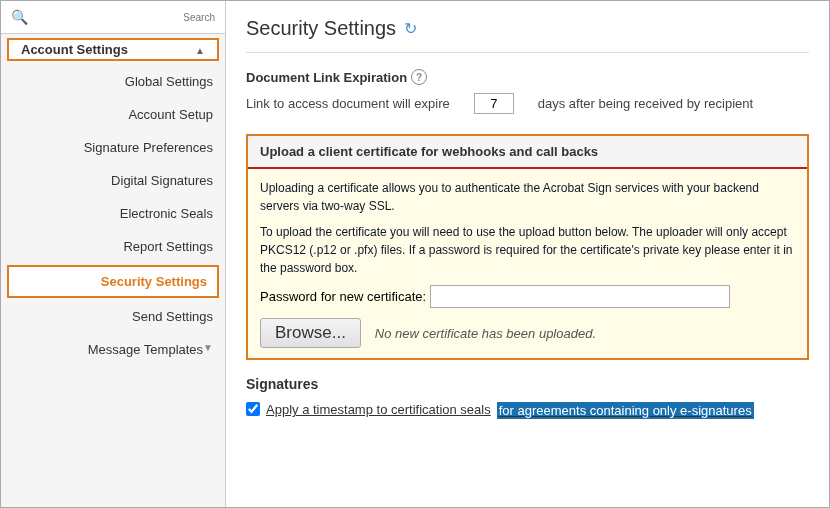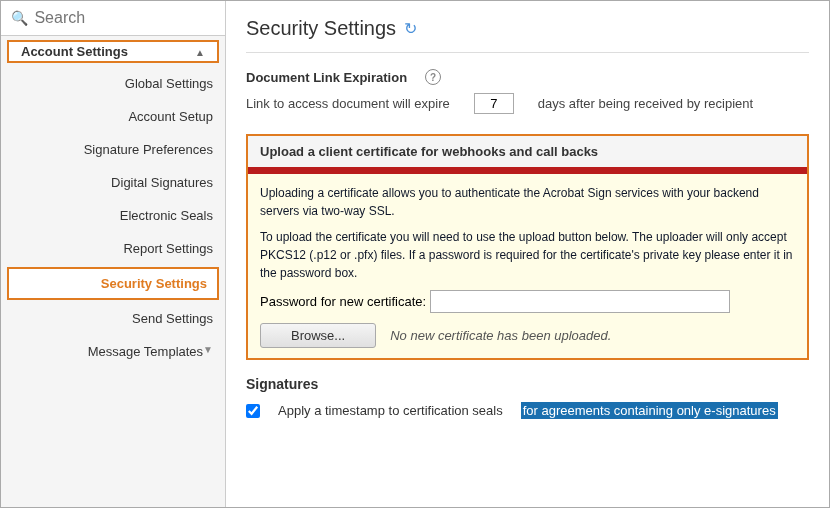--- a/index.html
+++ b/index.html
@@ -35,23 +35,24 @@
     }
     .search-box .search-icon-wrap {
       color: #888;
       margin-right: 6px;
       font-size: 14px;
     }
     .search-box input {
       border: none;
       outline: none;
       background: transparent;
-      font-size: 16px;
+      font-size: 10px;
       color: #a21caf;
       width: 100%;
+      text-align: right;
     }
 
     .sidebar-section {
       display: flex;
       flex-direction: column;
       overflow-y: auto;
       flex: 1;
     }
 
     .sidebar-group-header {
@@ -113,21 +114,21 @@
       cursor: pointer;
     }
 
     .section-label {
       font-size: 13px;
       font-weight: bold;
       color: #333;
       margin-bottom: 8px;
       display: flex;
       align-items: center;
-      gap: 18px;
+      gap: 4px;
     }
 
     .help-icon {
       display: inline-flex;
       align-items: center;
       justify-content: center;
       width: 16px;
       height: 16px;
       border: 1px solid #888;
       border-radius: 50%;
@@ -158,21 +159,21 @@
       border: 2px solid #e07b20;
       margin-bottom: 16px;
     }
 
     .cert-box-header {
       background: #f5f5f5;
       padding: 8px 12px;
       font-weight: bold;
       font-size: 13px;
       color: #333;
-      border-bottom: 7px solid #b91c1c;
+      border-bottom: 2px solid #b91c1c;
     }
 
     .cert-box-body {
       background: #fffde7;
       padding: 10px 12px;
     }
 
     .cert-box-body p {
       font-size: 12px;
       color: #0f172a;
@@ -196,26 +197,26 @@
       max-width: 300px;
     }
 
     .browse-row {
       display: flex;
       align-items: center;
       gap: 14px;
     }
 
     .browse-btn {
-      padding: 4px 30px;
+      padding: 4px 14px;
       background: linear-gradient(to bottom, #f5f5f5, #e0e0e0);
       border: 1px solid #aaa;
       border-radius: 3px;
       cursor: pointer;
-      font-size: 13px;
+      font-size: 17px;
       color: #333;
     }
 
     .no-cert-text {
       font-size: 13px;
       color: #555;
       font-style: italic;
     }
 
     
@@ -225,24 +226,25 @@
 
     .timestamp-title {
       font-weight: bold;
       font-size: 14px;
       color: #333;
       margin-bottom: 10px;
     }
 
     .checkbox-row {
       display: flex;
-      align-items: center;
-      gap: 18px;
-      font-size: 13px;
-      color: #333;
+      align-items: flex-start;
+      gap: 6px;
+      font-size: 13px;
+      color: #333;
+      text-decoration: underline;
     }
 
     .checkbox-row input[type="checkbox"] {
       width: 14px;
       height: 14px;
       cursor: pointer;
     }
 
     .highlight-blue {
       background-color: #1a6faf;

